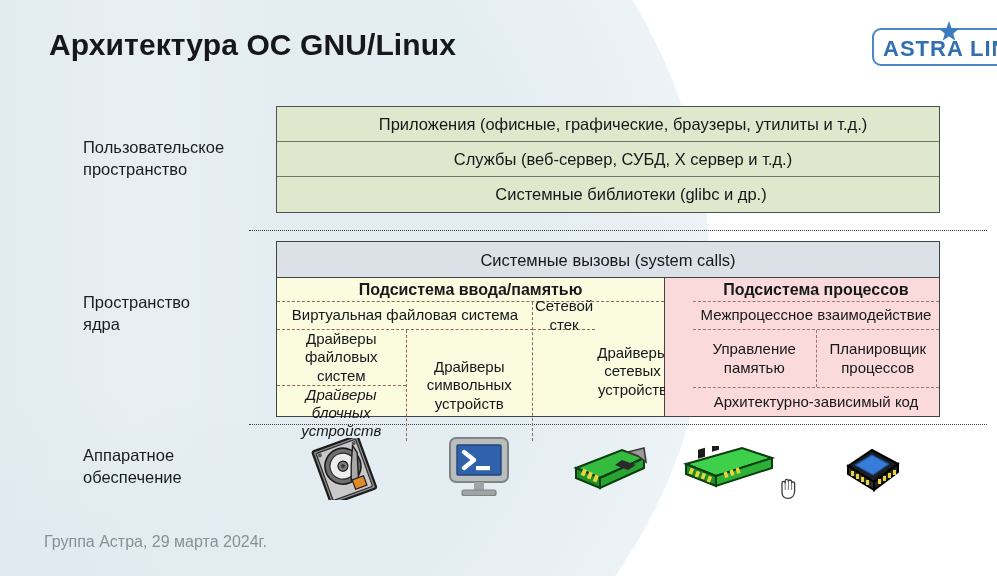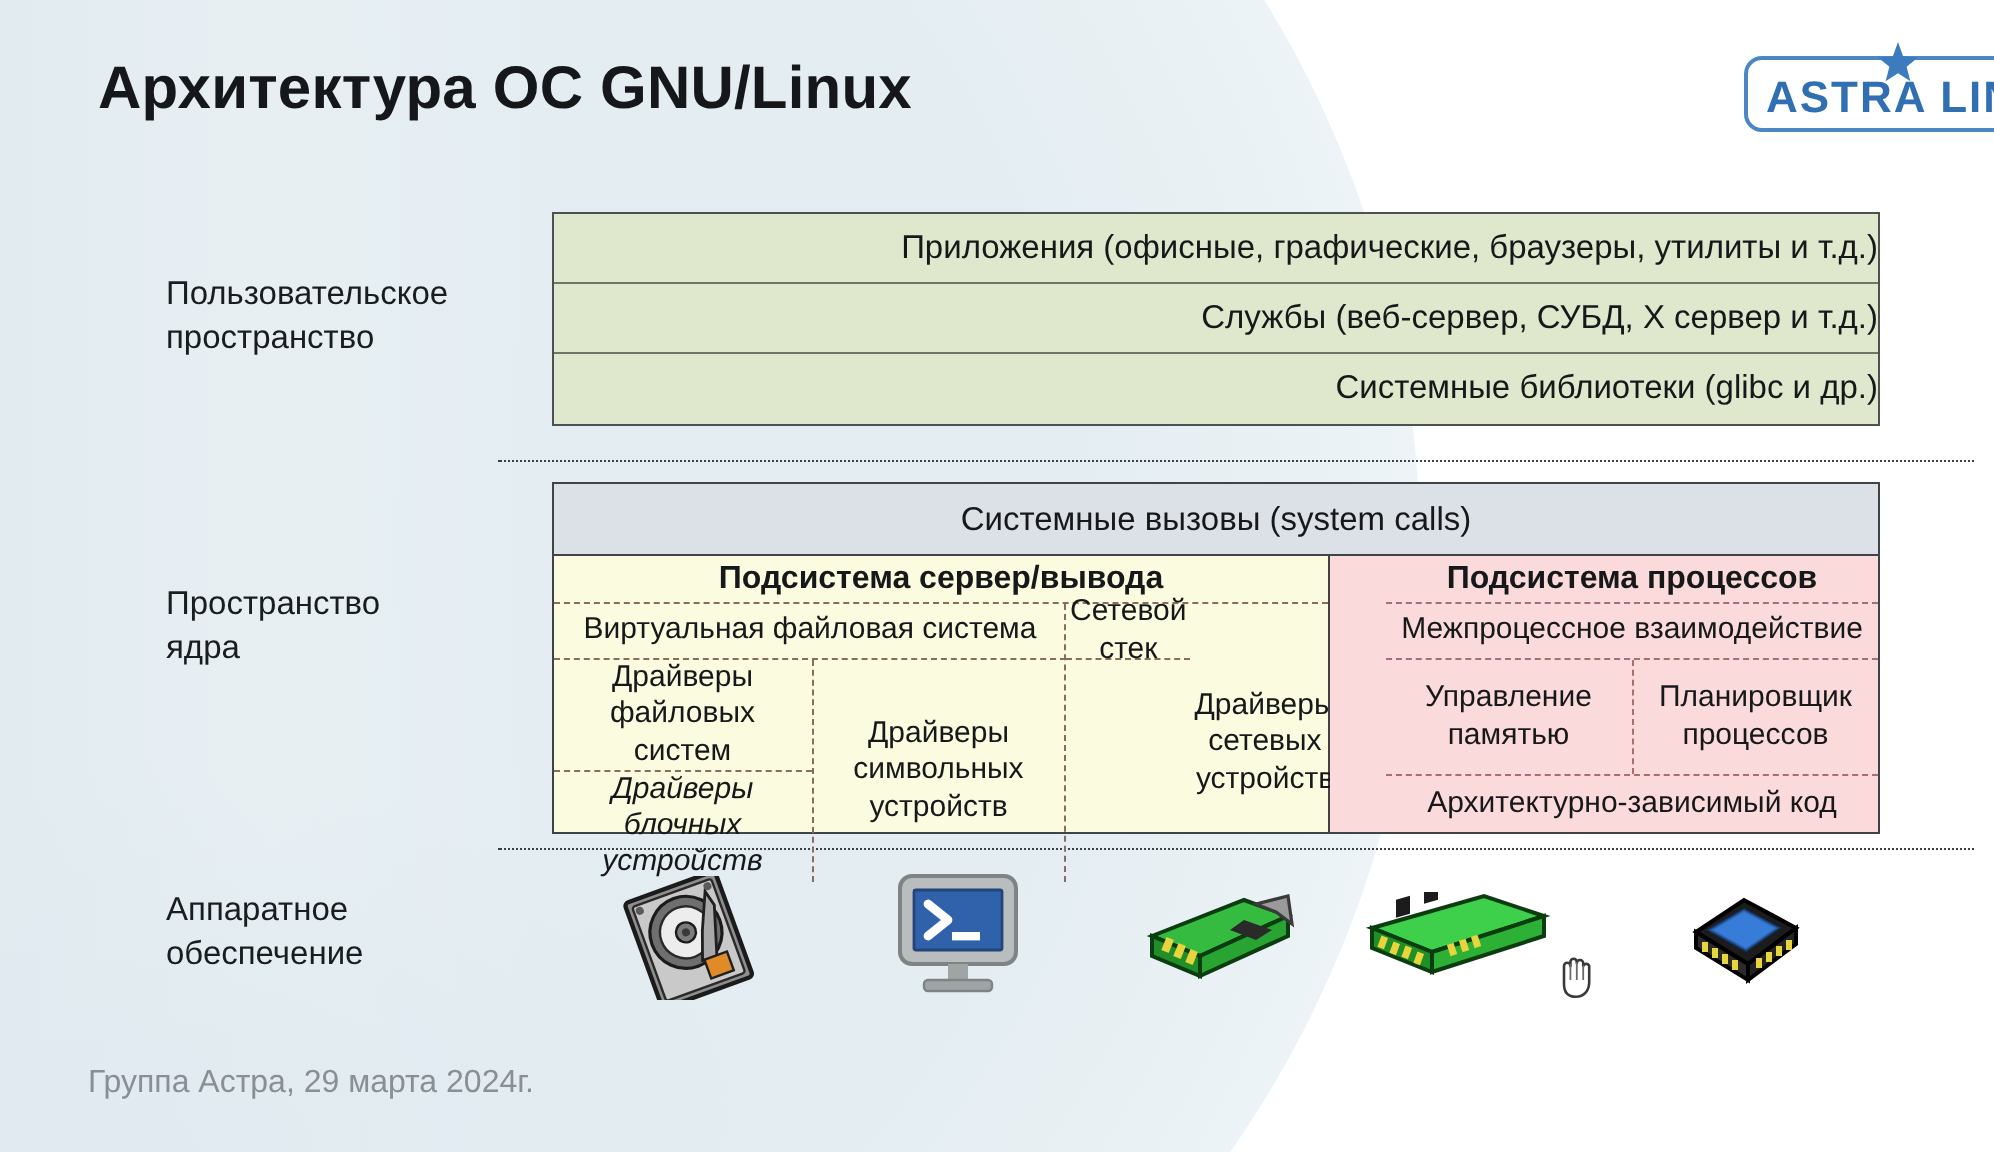--- a/index.html
+++ b/index.html
@@ -126,21 +126,21 @@
     position: absolute;
     left: 276px;
     width: 664px;
     border: 1.5px solid #4c5152;
     box-sizing: border-box;
     background: #dfe7cc;
   }
   .userrow {
     height: 35px;
     line-height: 35px;
-    text-align: right;
+    text-align: center;
     font-size: 16.5px;
     color: #16181a;
     border-bottom: 1px solid #6f7568;
     box-sizing: border-box;
     white-space: nowrap;
     padding-left: 30px;
   }
   .userrow:last-child { border-bottom: none; margin-left: 16px; }
   #userbox { top: 106px; }
 
@@ -355,21 +355,21 @@
     <div class="userrow">Системные библиотеки (glibc и др.)</div>
   </div>
 
   <div class="kernelbox">
 
     <div class="syscalls">Системные вызовы (system calls)</div>
 
     <div class="kern-cols">
 
       <div class="kcol-io">
-        <div class="khead">Подсистема сервер/вывода</div>
+        <div class="khead">Подсистема ввода/памятью</div>
         <div class="io-grid">
 
           <div class="vfs-wrap">
             <div class="cell cell-vfs">Виртуальная файловая система</div>
             <div class="vfs-lower">
               <div class="io-leftA">
                 <div class="cell cell-fsdrv">Драйверы
 файловых систем</div>
                 <div class="cell cell-blkdrv">Драйверы блочных
 устройств</div>

